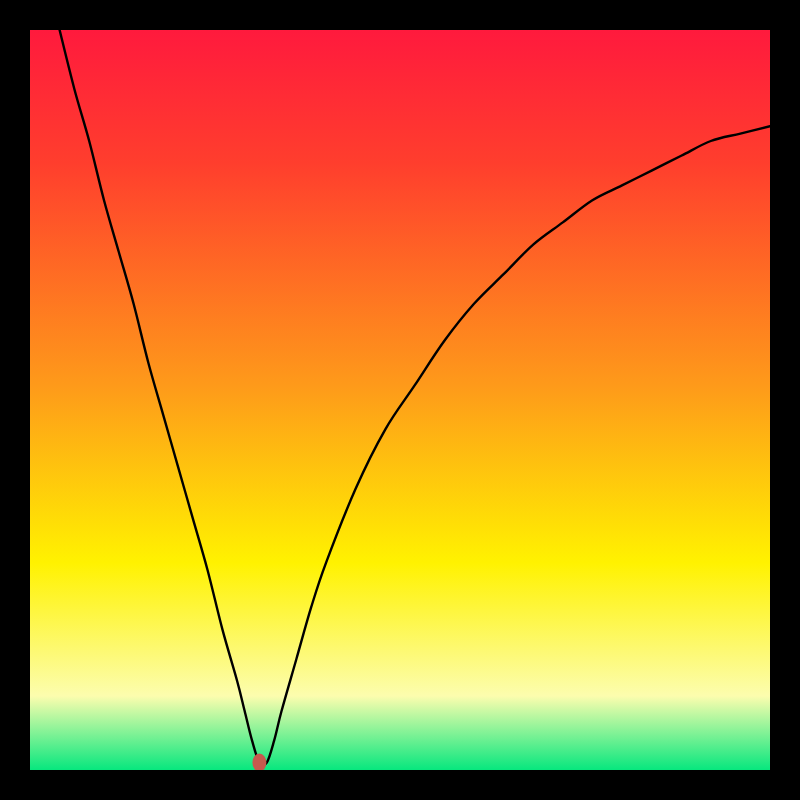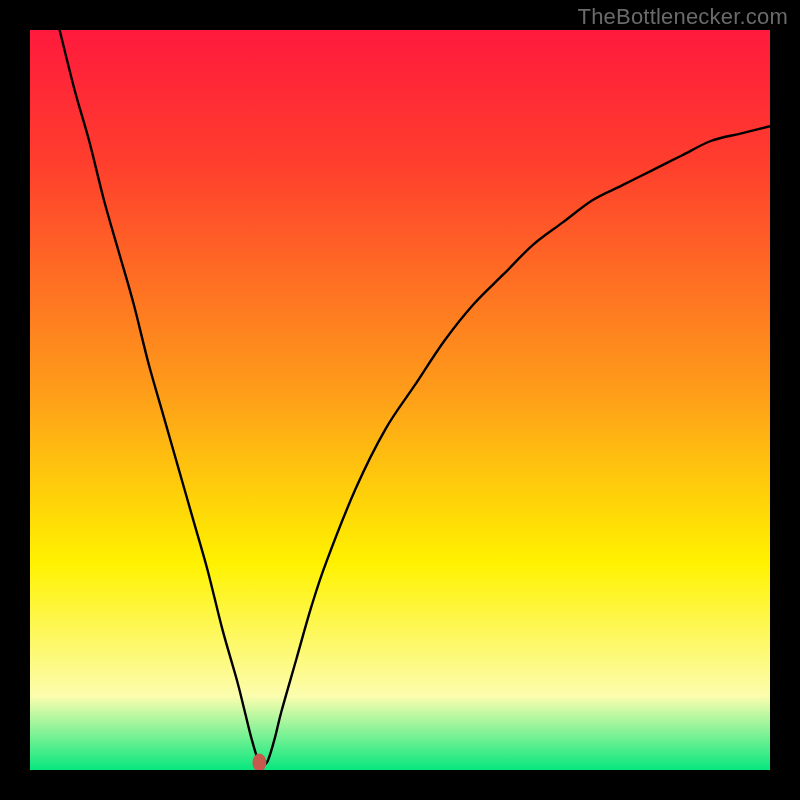--- a/index.html
+++ b/index.html
@@ -35,21 +35,20 @@
     height: 740px;
   }
   svg {
     display: block;
   }
 </style>
 </head>
 <body>
 
 <div class="frame">
-  <div class="watermark">TheBottlenecker.com</div>
 
   <div class="plot-wrap">
     <svg id="chart-svg" viewBox="0 0 740 740" width="740" height="740">
       <defs>
         <linearGradient id="bg-grad" x1="0" y1="0" x2="0" y2="1">
           <stop id="g0" offset="0%" stop-color="#ff1a3d"></stop>
           <stop id="g1" offset="18%" stop-color="#ff3e2d"></stop>
           <stop id="g2" offset="48%" stop-color="#fe9a1a"></stop>
           <stop id="g3" offset="72%" stop-color="#fff200"></stop>
           <stop id="g4" offset="90%" stop-color="#fcfdae"></stop>

